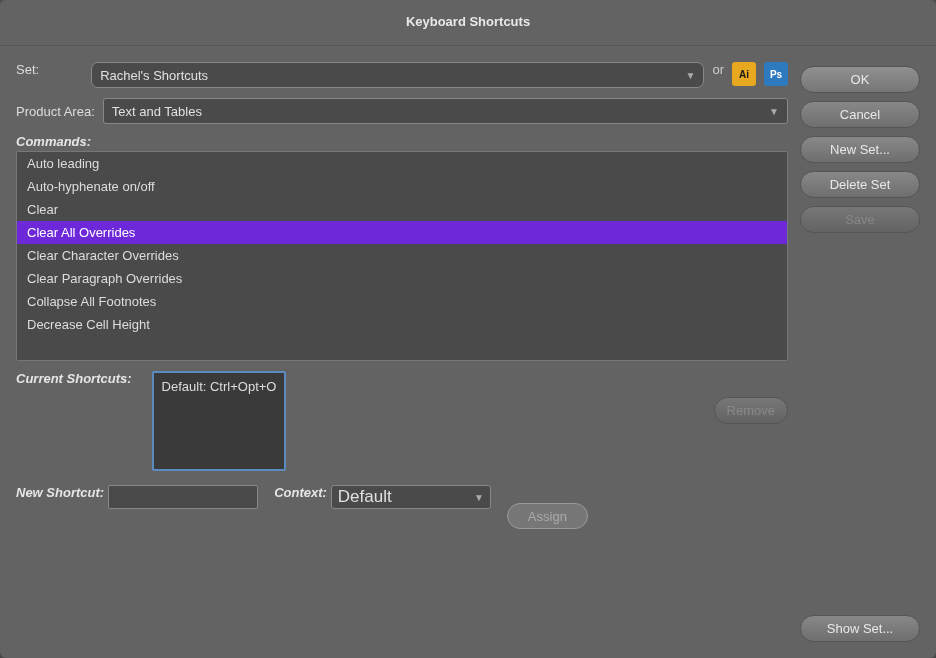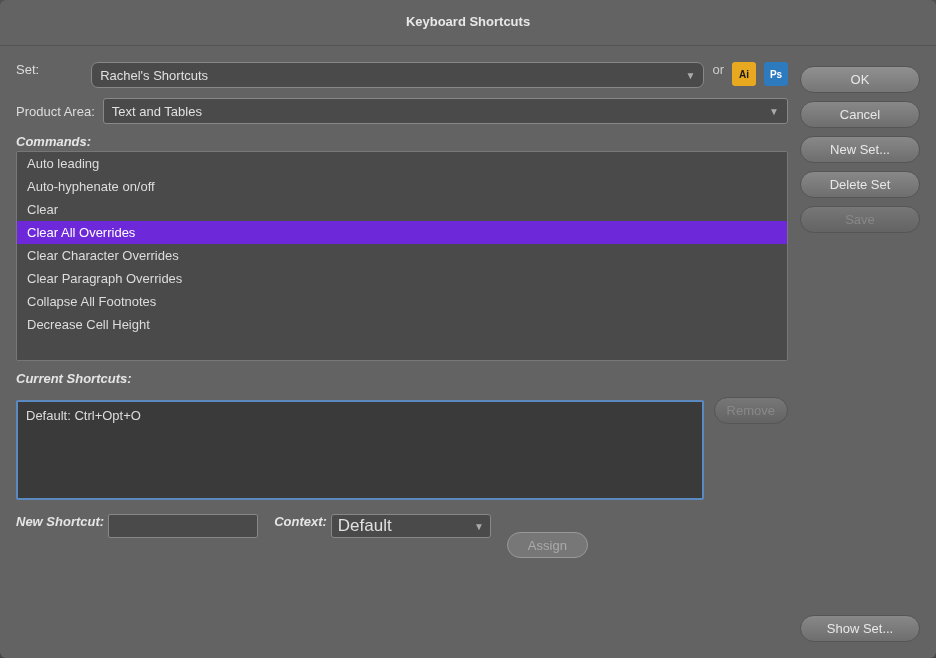--- a/index.html
+++ b/index.html
@@ -199,22 +199,22 @@
     
     .shortcuts-row {
       display: flex;
       align-items: flex-start;
       gap: 10px;
     }
 
     .shortcuts-section {
       flex: 1;
       display: flex;
-      flex-direction: column;
-      gap: 12px;
+      flex-direction: row;
+      gap: 20px;
     }
 
     .shortcuts-box {
       background: #3a3a3a;
       border: 2px solid #5a8abf;
       border-radius: 2px;
       padding: 6px 8px;
       min-height: 100px;
       font-size: 13px;
       color: #ddd;

